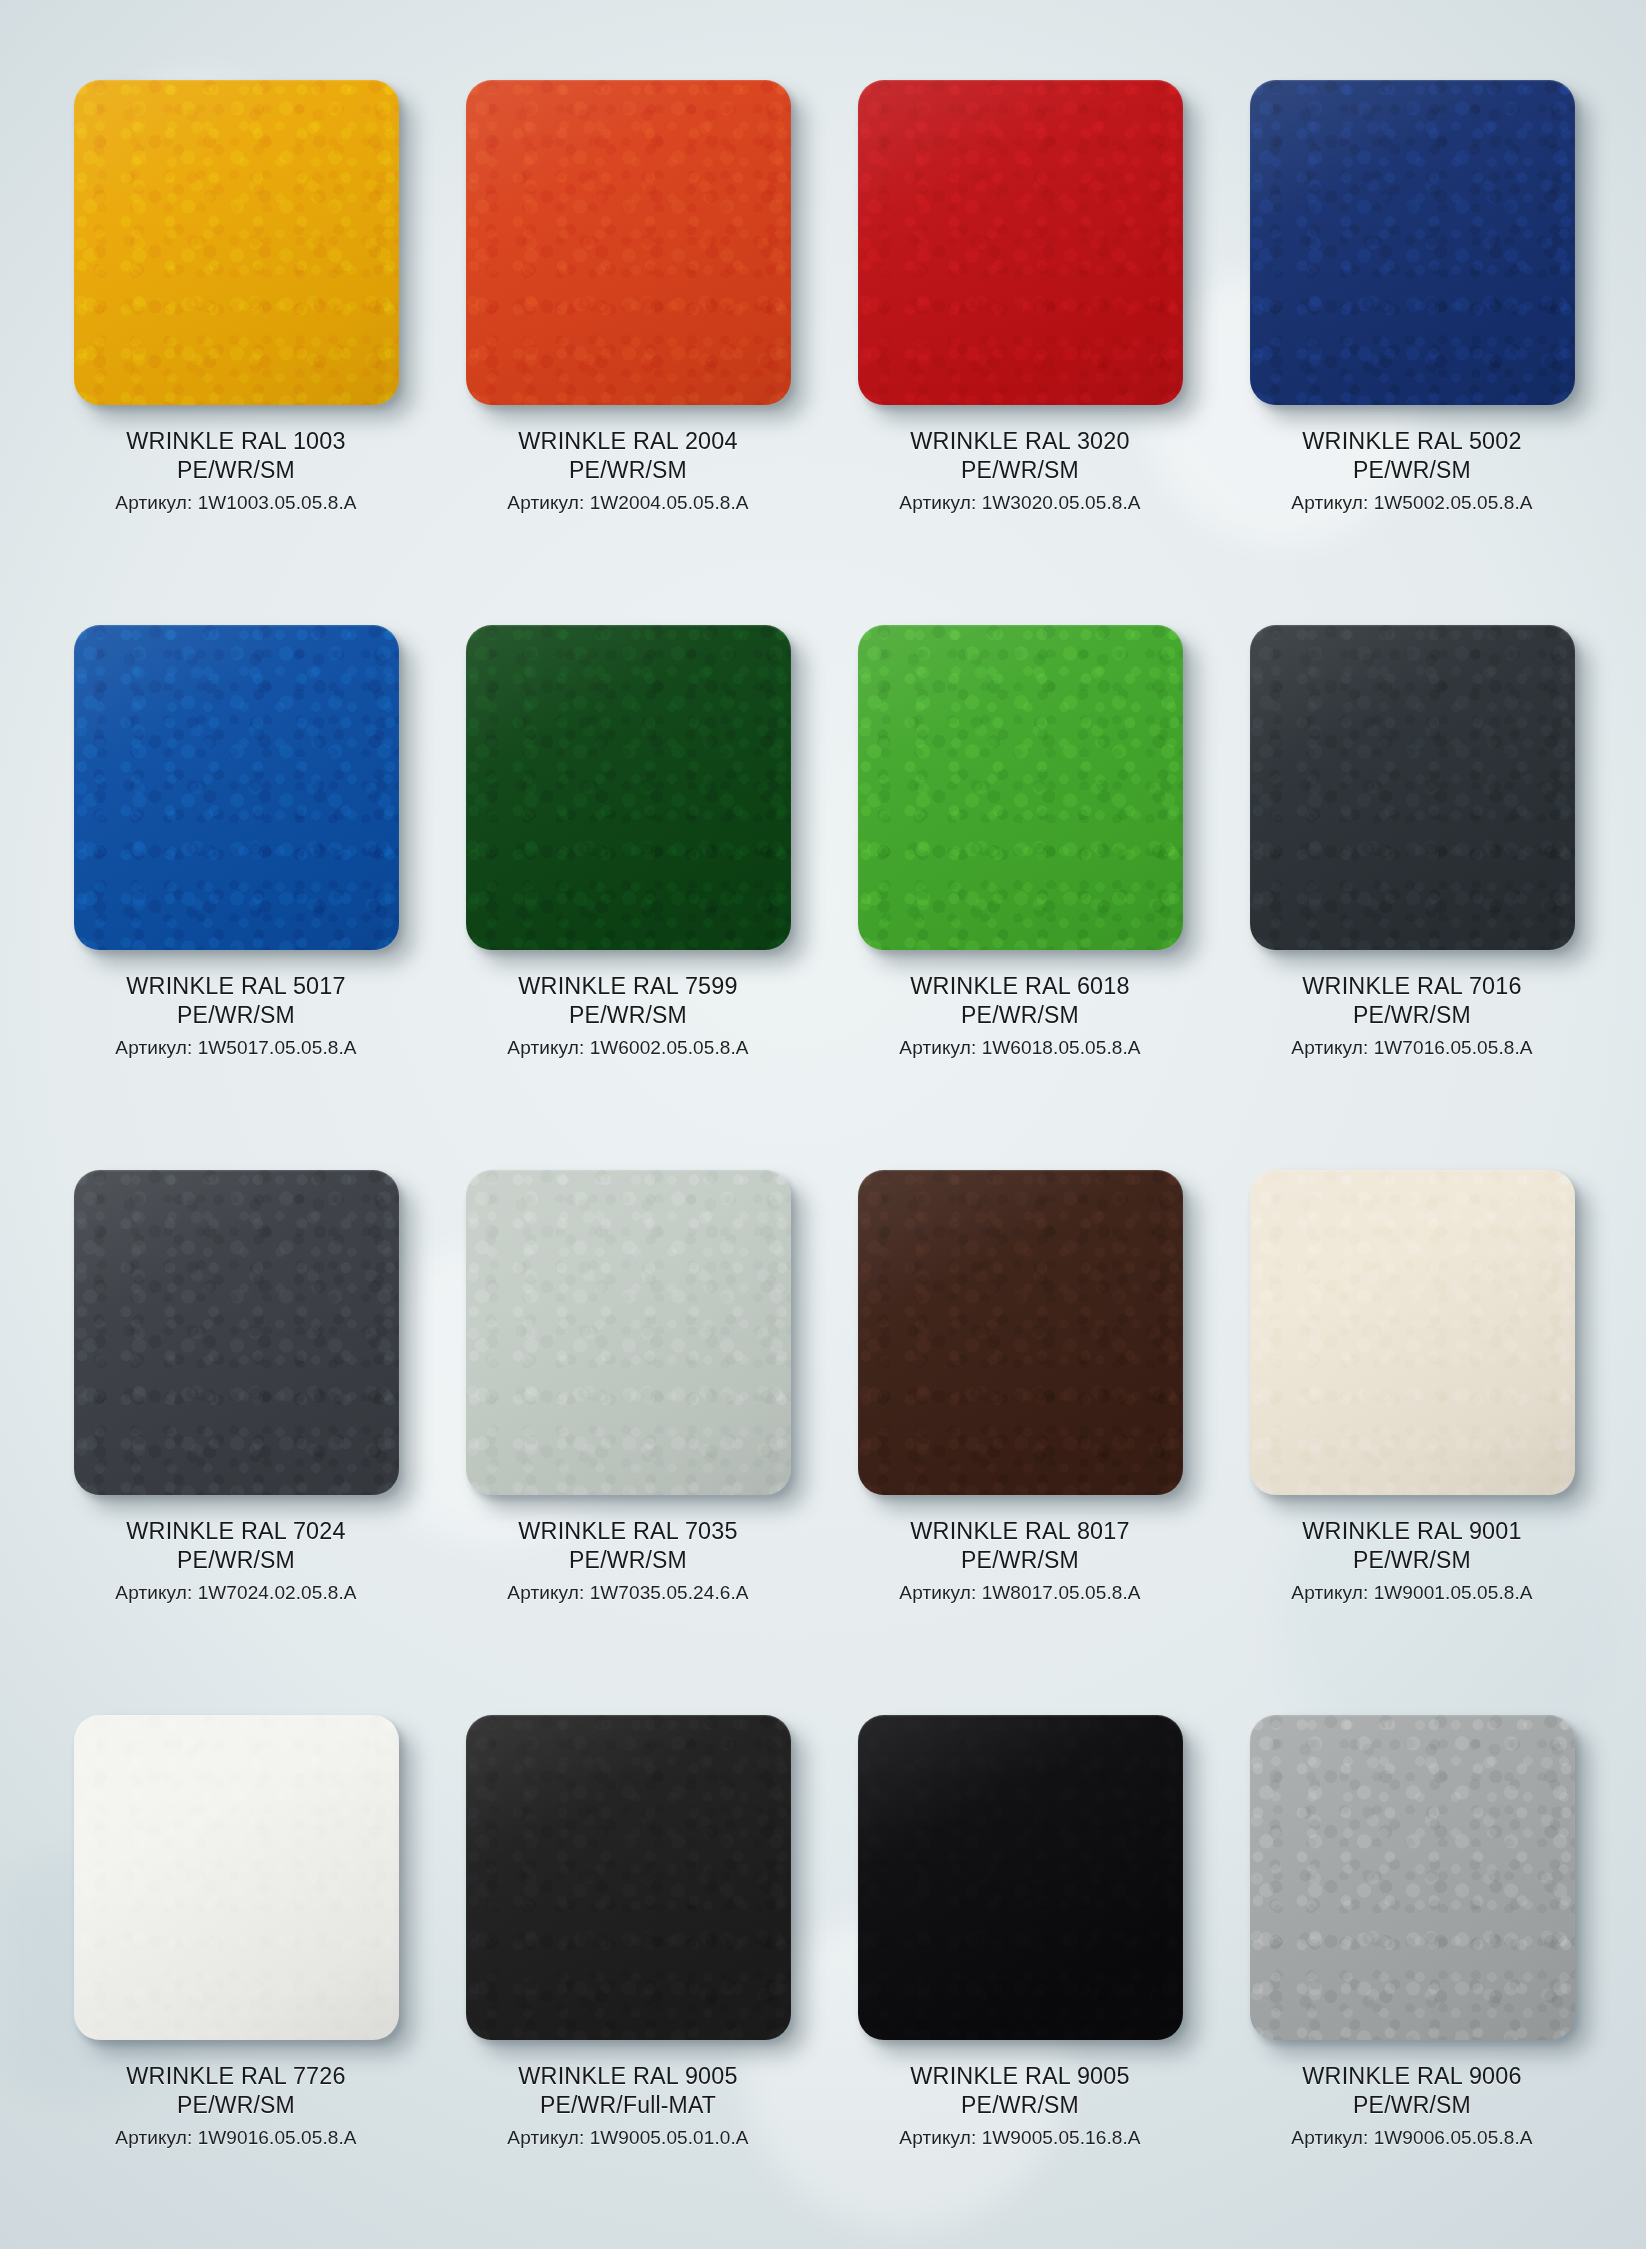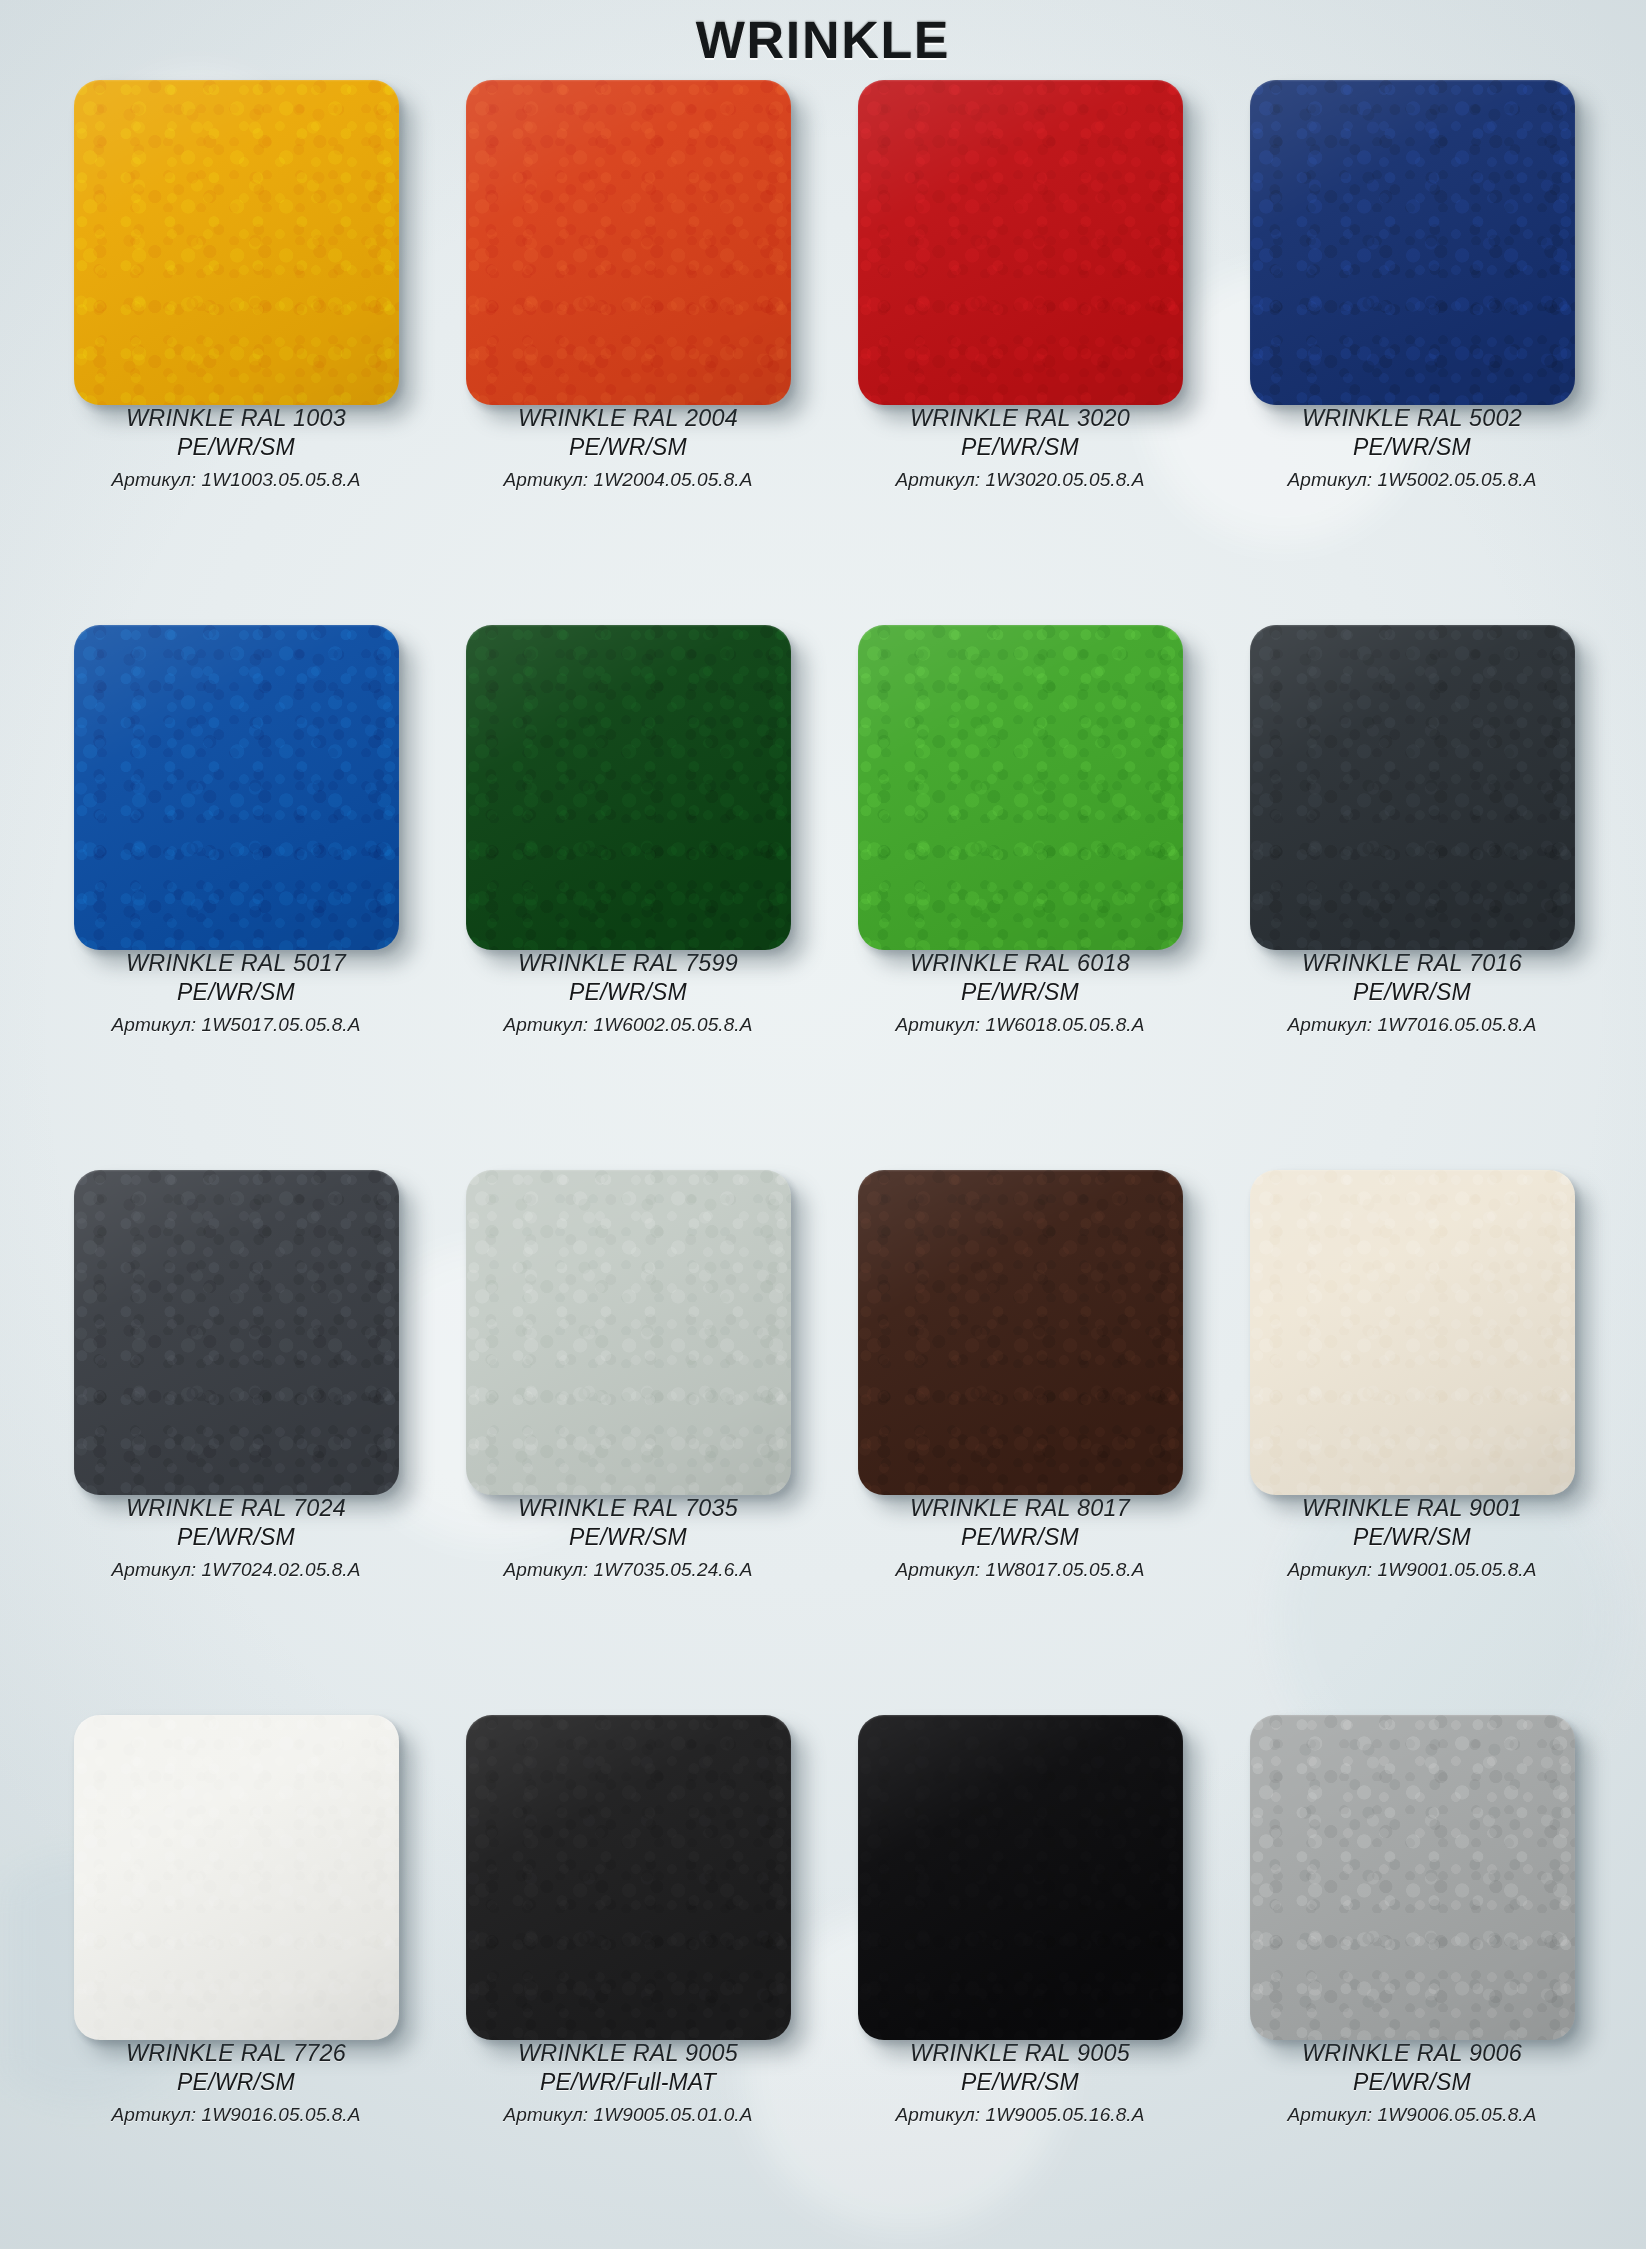--- a/index.html
+++ b/index.html
@@ -121,23 +121,23 @@
   .chip::after {
     content: "";
     position: absolute;
     inset: 0;
     border-radius: 26px;
     pointer-events: none;
     background: linear-gradient(152deg, rgba(255,255,255,0.12) 0%, rgba(255,255,255,0.03) 32%, rgba(0,0,0,0.05) 78%, rgba(0,0,0,0.10) 100%);
   }
 
   .labels {
+    margin-top: 23px;
     text-align: center;
     width: 388px;
-    font-style: italic;
   }
 
   .label-name {
     font-size: 23.4px;
     font-weight: 400;
     color: #17191b;
     line-height: 1.18;
     letter-spacing: 0.2px;
     text-shadow: 0 1.1px 0.6px rgba(255,255,255,0.8);
     white-space: nowrap;
@@ -160,21 +160,20 @@
     text-shadow: 0 0.6px 0.6px rgba(255,255,255,0.75);
     white-space: nowrap;
   }
 </style>
 </head>
 <body>
 
 <div id="sheet">
   <div id="paper-grain"></div>
 
-  <div id="title">WRINKLE</div>
 
   <div id="grid">
       <div class="cell">
         <div class="chip-wrap">
           <div class="chip" style="background: rgb(234, 168, 6);"></div>
         </div>
         <div class="labels">
           <div class="label-name">WRINKLE RAL 1003</div>
           <div class="label-finish">PE/WR/SM</div>
           <div class="label-article">Артикул: 1W1003.05.05.8.A</div>

